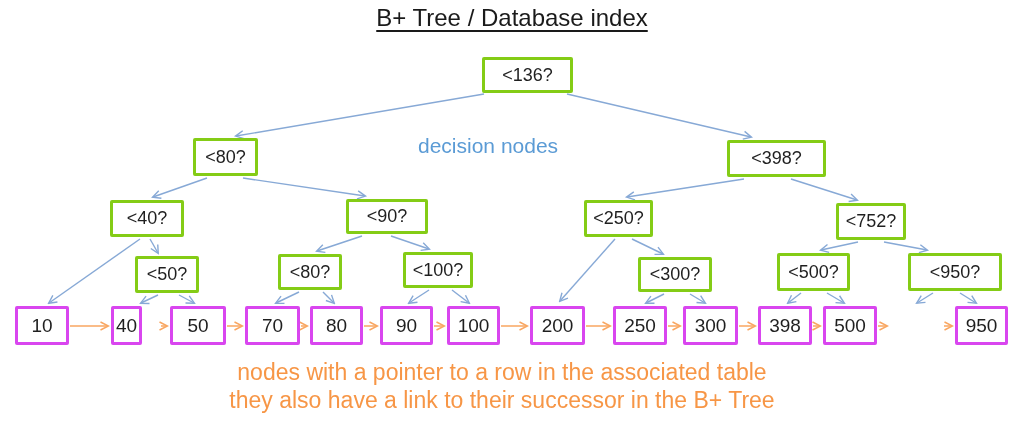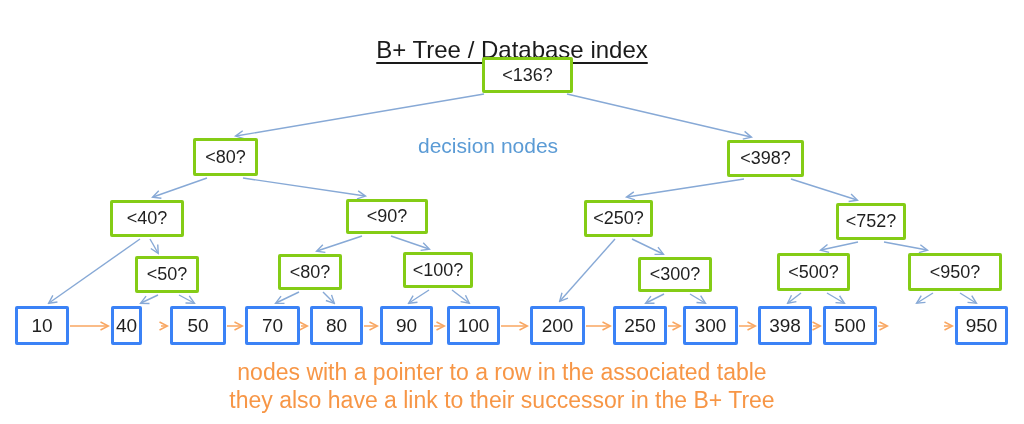--- a/index.html
+++ b/index.html
@@ -9,36 +9,35 @@
     background: #ffffff;
     font-family: "Liberation Sans", sans-serif;
     overflow: hidden;
   }
   .title {
     position: absolute; left: 0; top: 4px; width: 1024px;
     text-align: center;
     font-size: 24px; font-weight: 500; color: #1a1a1a;
     text-decoration: underline;
     text-underline-offset: 4px;
-    margin-top: 32px;
   }
   .edges { position: absolute; left: 0; top: 0; }
   .dnode {
     position: absolute;
     box-sizing: border-box;
     border: 3px solid #84cc16;
     border-radius: 2px;
     background: #ffffff;
     display: flex; align-items: center; justify-content: center;
     font-size: 18px; color: #1f1f1f;
   }
   .lnode {
     position: absolute;
     box-sizing: border-box;
-    border: 3px solid #3b82f6;
+    border: 3px solid #d946ef;
     border-radius: 2px;
     background: #ffffff;
     display: flex; align-items: center; justify-content: center;
     font-size: 19px; color: #1f1f1f;
   }
   .decision-annotation {
     position: absolute; left: 418px; top: 134px;
     font-size: 21px; color: #5b9bd5;
   }
   .caption {
@@ -103,21 +102,21 @@
       <line x1="668" y1="326" x2="680" y2="326" marker-end="url(#arrow-orange)"></line>
       <line x1="739" y1="326" x2="755" y2="326" marker-end="url(#arrow-orange)"></line>
       <line x1="813" y1="326" x2="820" y2="326" marker-end="url(#arrow-orange)"></line>
       <line x1="878" y1="326" x2="887" y2="326" marker-end="url(#arrow-orange)"></line>
       <line x1="944" y1="326" x2="952" y2="326" marker-end="url(#arrow-orange)"></line>
     </g>
   </svg>
 
   <div class="dnode" style="left:482px;top:57px;width:91px;height:36px">&lt;136?</div>
   <div class="dnode" style="left:193px;top:138px;width:65px;height:38px">&lt;80?</div>
-  <div class="dnode" style="left:727px;top:140px;width:77px;height:37px">&lt;398?</div>
+  <div class="dnode" style="left:727px;top:140px;width:99px;height:37px">&lt;398?</div>
   <div class="dnode" style="left:110px;top:200px;width:74px;height:37px">&lt;40?</div>
   <div class="dnode" style="left:346px;top:199px;width:82px;height:35px">&lt;90?</div>
   <div class="dnode" style="left:584px;top:200px;width:69px;height:37px">&lt;250?</div>
   <div class="dnode" style="left:836px;top:203px;width:70px;height:37px">&lt;752?</div>
   <div class="dnode" style="left:135px;top:256px;width:64px;height:37px">&lt;50?</div>
   <div class="dnode" style="left:278px;top:254px;width:64px;height:36px">&lt;80?</div>
   <div class="dnode" style="left:403px;top:252px;width:70px;height:36px">&lt;100?</div>
   <div class="dnode" style="left:638px;top:257px;width:74px;height:35px">&lt;300?</div>
   <div class="dnode" style="left:777px;top:253px;width:73px;height:38px">&lt;500?</div>
   <div class="dnode" style="left:908px;top:253px;width:94px;height:38px">&lt;950?</div>

